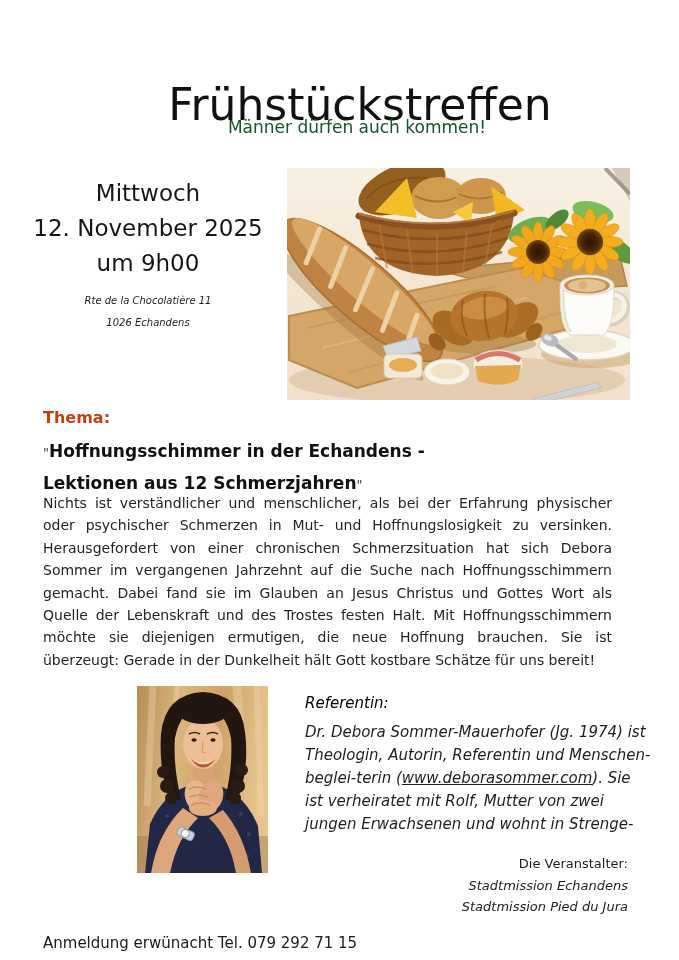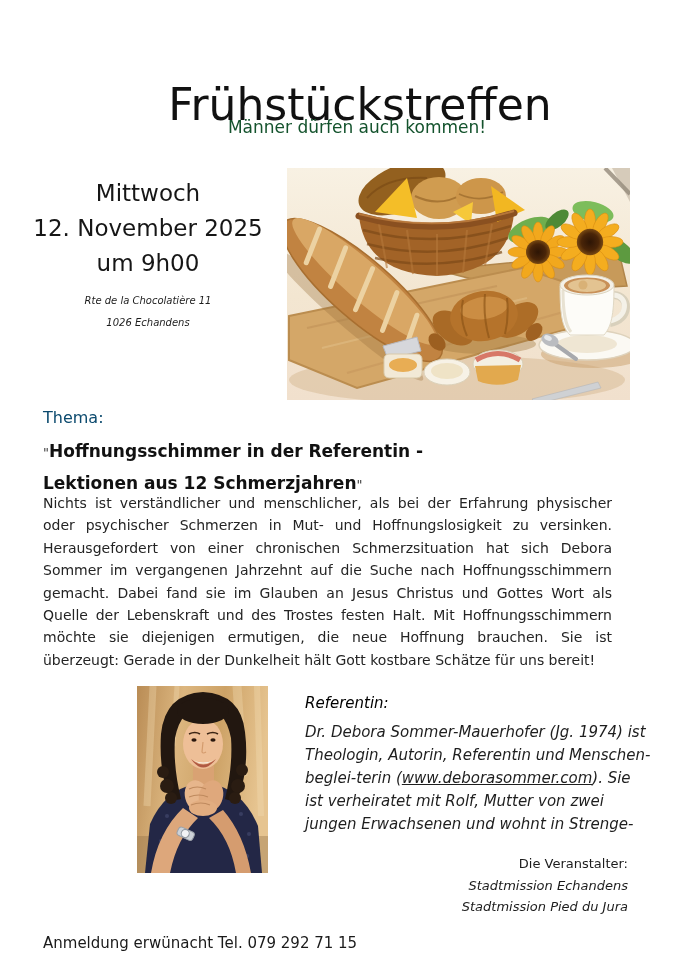--- a/index.html
+++ b/index.html
@@ -22,21 +22,21 @@
   }
   .address-block {
     position:absolute; top:290px; left:148px; transform:translateX(-50%);
     text-align:center; font-style:italic; font-size:10px; line-height:21.5px;
     white-space:nowrap; color:#1c1c1c;
   }
   .photo-breakfast { position:absolute; left:287px; top:168px; width:343px; height:232px; }
   .photo-portrait  { position:absolute; left:137px; top:686px; width:131px; height:187px; }
   .photo-breakfast svg, .photo-portrait svg { display:block; }
 
-  .thema-label { position:absolute; left:43px; top:408px; font-size:16px; font-weight:normal; color:#0c4a6e; }
+  .thema-label { position:absolute; left:43px; top:408px; font-size:16px; font-weight:bold; color:#c2410c; }
   .thema-title { position:absolute; left:43px; top:436px; font-size:17px; font-weight:bold; line-height:30px; color:#111; white-space:nowrap; }
   .q { font-weight:400; font-size:13px; color:#3c3c3c; }
 
   .body-text {
     position:absolute; left:43px; top:492px; width:569px; margin:0;
     font-size:14px; line-height:22.4px; text-align:justify; color:#242424;
   }
 
   .speaker-label { position:absolute; left:305px; top:694px; font-style:italic; font-size:15px; color:#000000; }
   .speaker-bio   { position:absolute; left:305px; top:721px; font-style:italic; font-size:15px; line-height:23px; width:352px; color:#1e1e1e; }
@@ -203,21 +203,21 @@
         <path d="M189,192 Q211,179 233,192" stroke="#cf5a4a" stroke-width="5" fill="none" opacity="0.8"></path>
         <path d="M188,198 L191,213 Q211,221 231,212 L234,197 Z" fill="#e2a94e"></path>
       </g>
       <path d="M245,231 L311,214 L314,220 L250,236 Z" fill="#cfd1d4" stroke="#aeb0b4" stroke-width="0.5"></path>
     </svg>
   </div>
 
   <div class="thema-label">Thema:</div>
 
   <div class="thema-title">
-    <span class="q">"</span><span>Hoffnungsschimmer in der Referentin -</span><br>
+    <span class="q">"</span><span>Hoffnungsschimmer in der Echandens -</span><br>
     <span>Lektionen aus 12 Schmerzjahren</span><span class="q">"</span>
   </div>
 
   <p class="body-text">Nichts ist verständlicher und menschlicher, als bei der Erfahrung physischer oder psychischer Schmerzen in Mut- und Hoffnungslosigkeit zu versinken. Herausgefordert von einer chronischen Schmerzsituation hat sich Debora Sommer im vergangenen Jahrzehnt auf die Suche nach Hoffnungsschimmern gemacht. Dabei fand sie im Glauben an Jesus Christus und Gottes Wort als Quelle der Lebenskraft und des Trostes festen Halt. Mit Hoffnungsschimmern möchte sie diejenigen ermutigen, die neue Hoffnung brauchen. Sie ist überzeugt: Gerade in der Dunkelheit hält Gott kostbare Schätze für uns bereit!</p>
 
   <div class="photo-portrait" title="Porträt Debora Sommer">
     <svg viewBox="0 0 131 187" width="131" height="187" preserveAspectRatio="none">
       <defs>
         <linearGradient id="pbg" x1="0" y1="0" x2="1" y2="0.2">
           <stop offset="0" stop-color="#b98c55"></stop>

